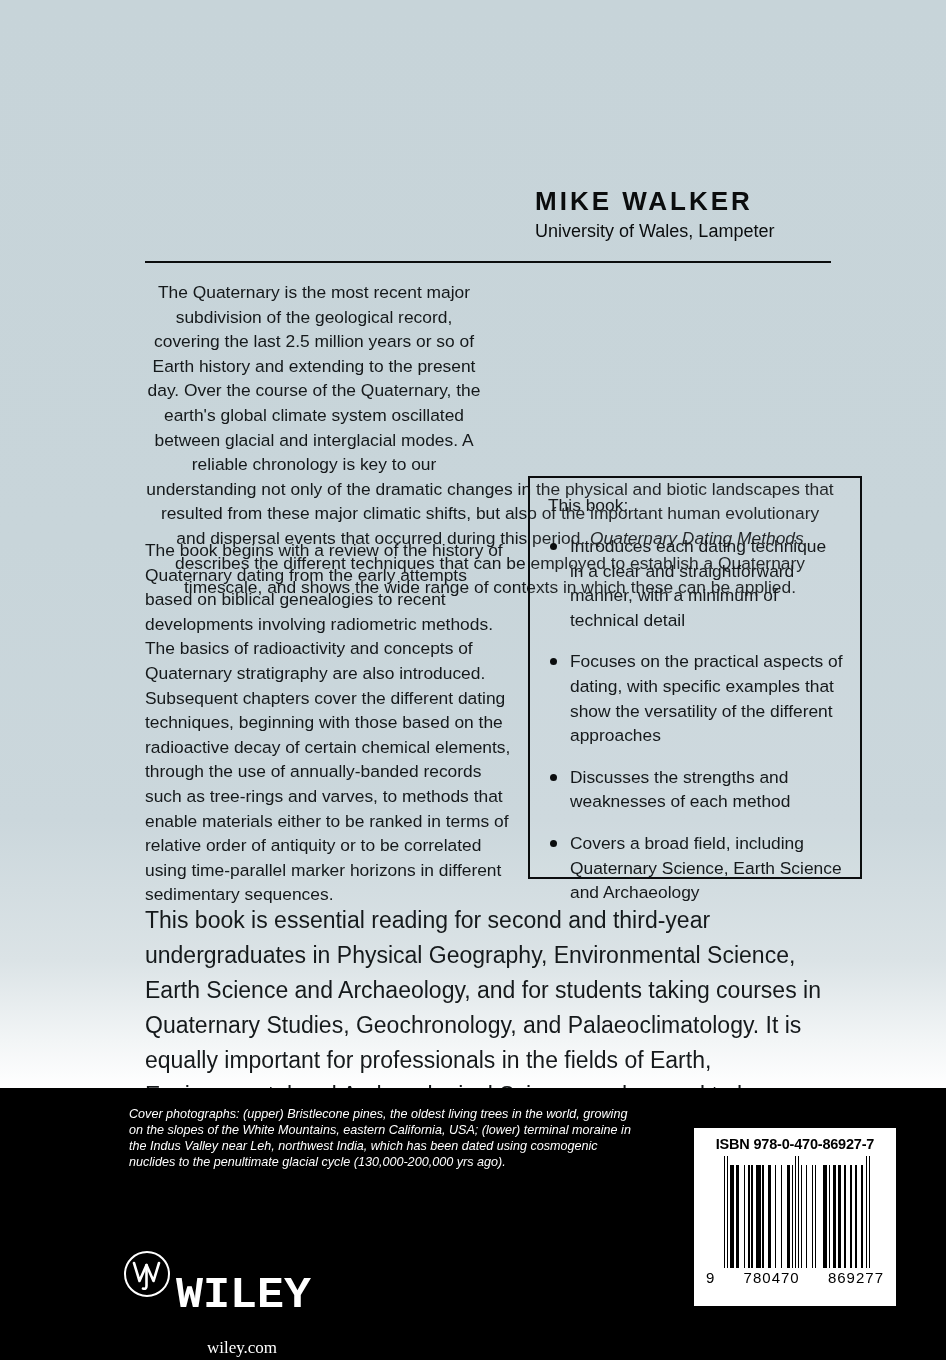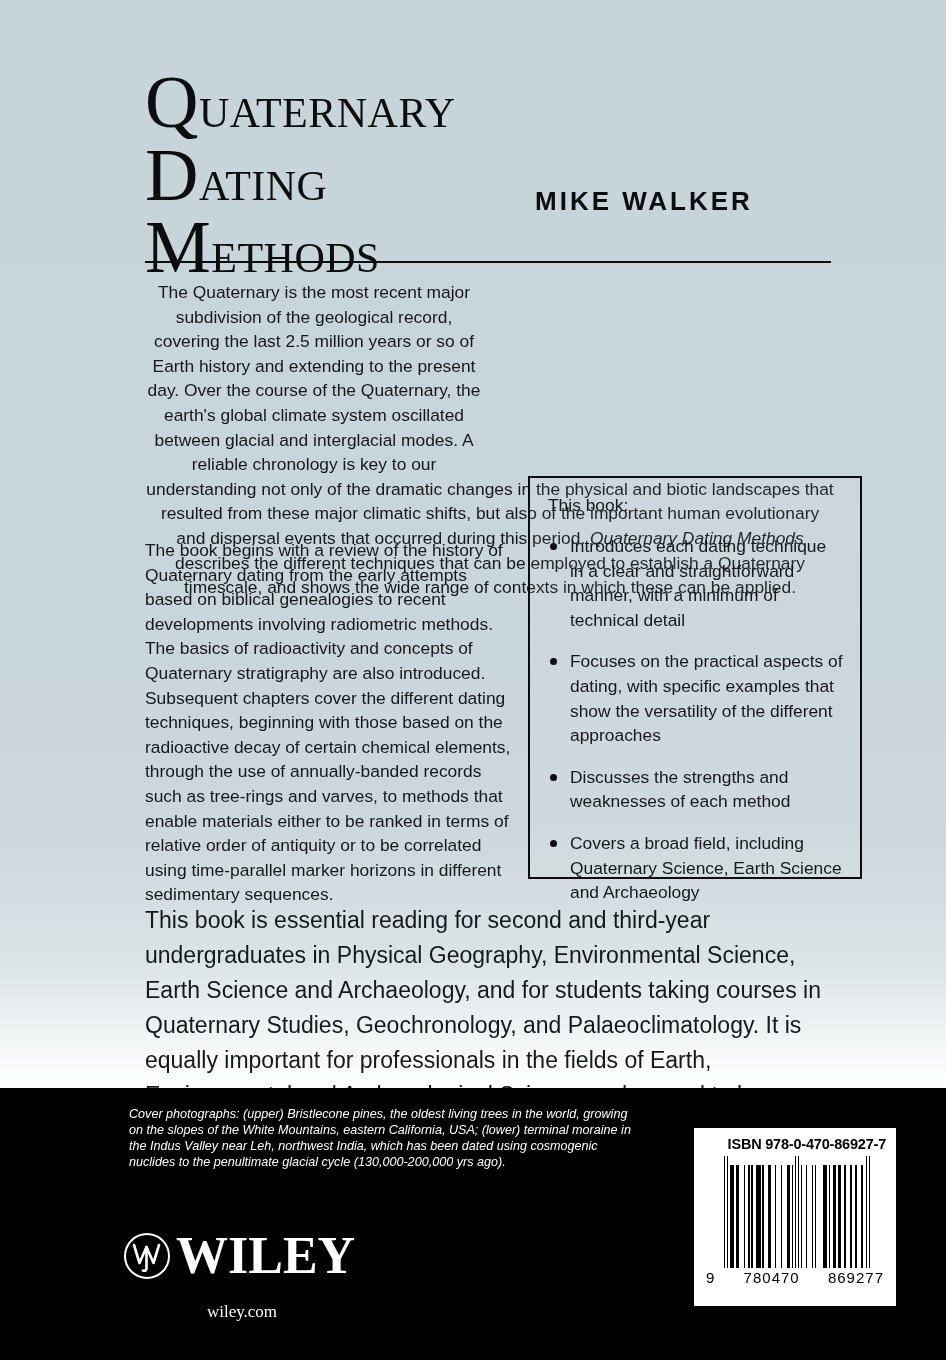--- a/index.html
+++ b/index.html
@@ -203,26 +203,27 @@
   }
   .wiley-mark {
     width: 46px; height: 46px;
     border: 2.5px solid #ffffff;
     border-radius: 50%;
     position: relative;
     flex: 0 0 auto;
   }
   .wiley-mark svg { position: absolute; left: 0; top: 0; }
   .wiley-word {
-    font-family: Liberation Serif, serif;
-    font-size: 52px;
+    font-family: Liberation Mono, monospace;
+    font-size: 45px;
     font-weight: 700;
     color: #ffffff;
     letter-spacing: 0px;
     line-height: 1;
+    margin-top: 43px;
   }
   .wiley-url {
     font-family: "Liberation Serif", "DejaVu Serif", serif;
     font-size: 17px;
     color: #ffffff;
     margin-top: 20px;
     margin-left: 46px;
   }
 
   
@@ -233,21 +234,21 @@
     width: 202px;
     height: 178px;
     background: #ffffff;
     padding: 8px 10px 4px 10px;
   }
   .isbn-text {
     font-family: "Liberation Sans", sans-serif;
     font-size: 14.5px;
     font-weight: bold;
     color: #000000;
-    text-align: right;
+    text-align: center;
     letter-spacing: -0.2px;
     margin-bottom: 6px;
   }
   .barcode {
     height: 110px;
     display: flex;
     align-items: flex-end;
     justify-content: center;
     gap: 0;
     margin-left: 4px;
@@ -262,30 +263,24 @@
     margin-top: 1px;
     padding: 0 2px 0 2px;
     letter-spacing: 1px;
   }
 </style>
 </head>
 <body>
 
 <div id="cover">
 
-  <div class="title-area">
-    <div class="book-title">
-      <span class="title-line">Quaternary</span>
-      <span class="title-line">Dating</span>
-      <span class="title-line">Methods</span>
-    </div>
-  </div>
 
   <div class="author-block">
     <div class="author-name">MIKE WALKER</div>
+    <div class="author-affil">University of Wales, Lampeter</div>
   </div>
 
   <div class="rule"></div>
 
   <div class="blurb">
     <p>
       <span class="float-spacer"></span>
       <span>The Quaternary is the most recent major subdivision of the geological record, covering the last 2.5 million years or so of Earth history and extending to the present day. Over the course of the Quaternary, the earth's global climate system oscillated between glacial and interglacial modes. A reliable chronology is key to our understanding not only of the dramatic changes in the physical and biotic landscapes that resulted from these major climatic shifts, but also of the important human evolutionary and dispersal events that occurred during this period. </span><em>Quaternary Dating Methods</em><span> describes the different techniques that can be employed to establish a Quaternary timescale, and shows the wide range of contexts in which these can be applied.</span>
     </p>
   </div>

